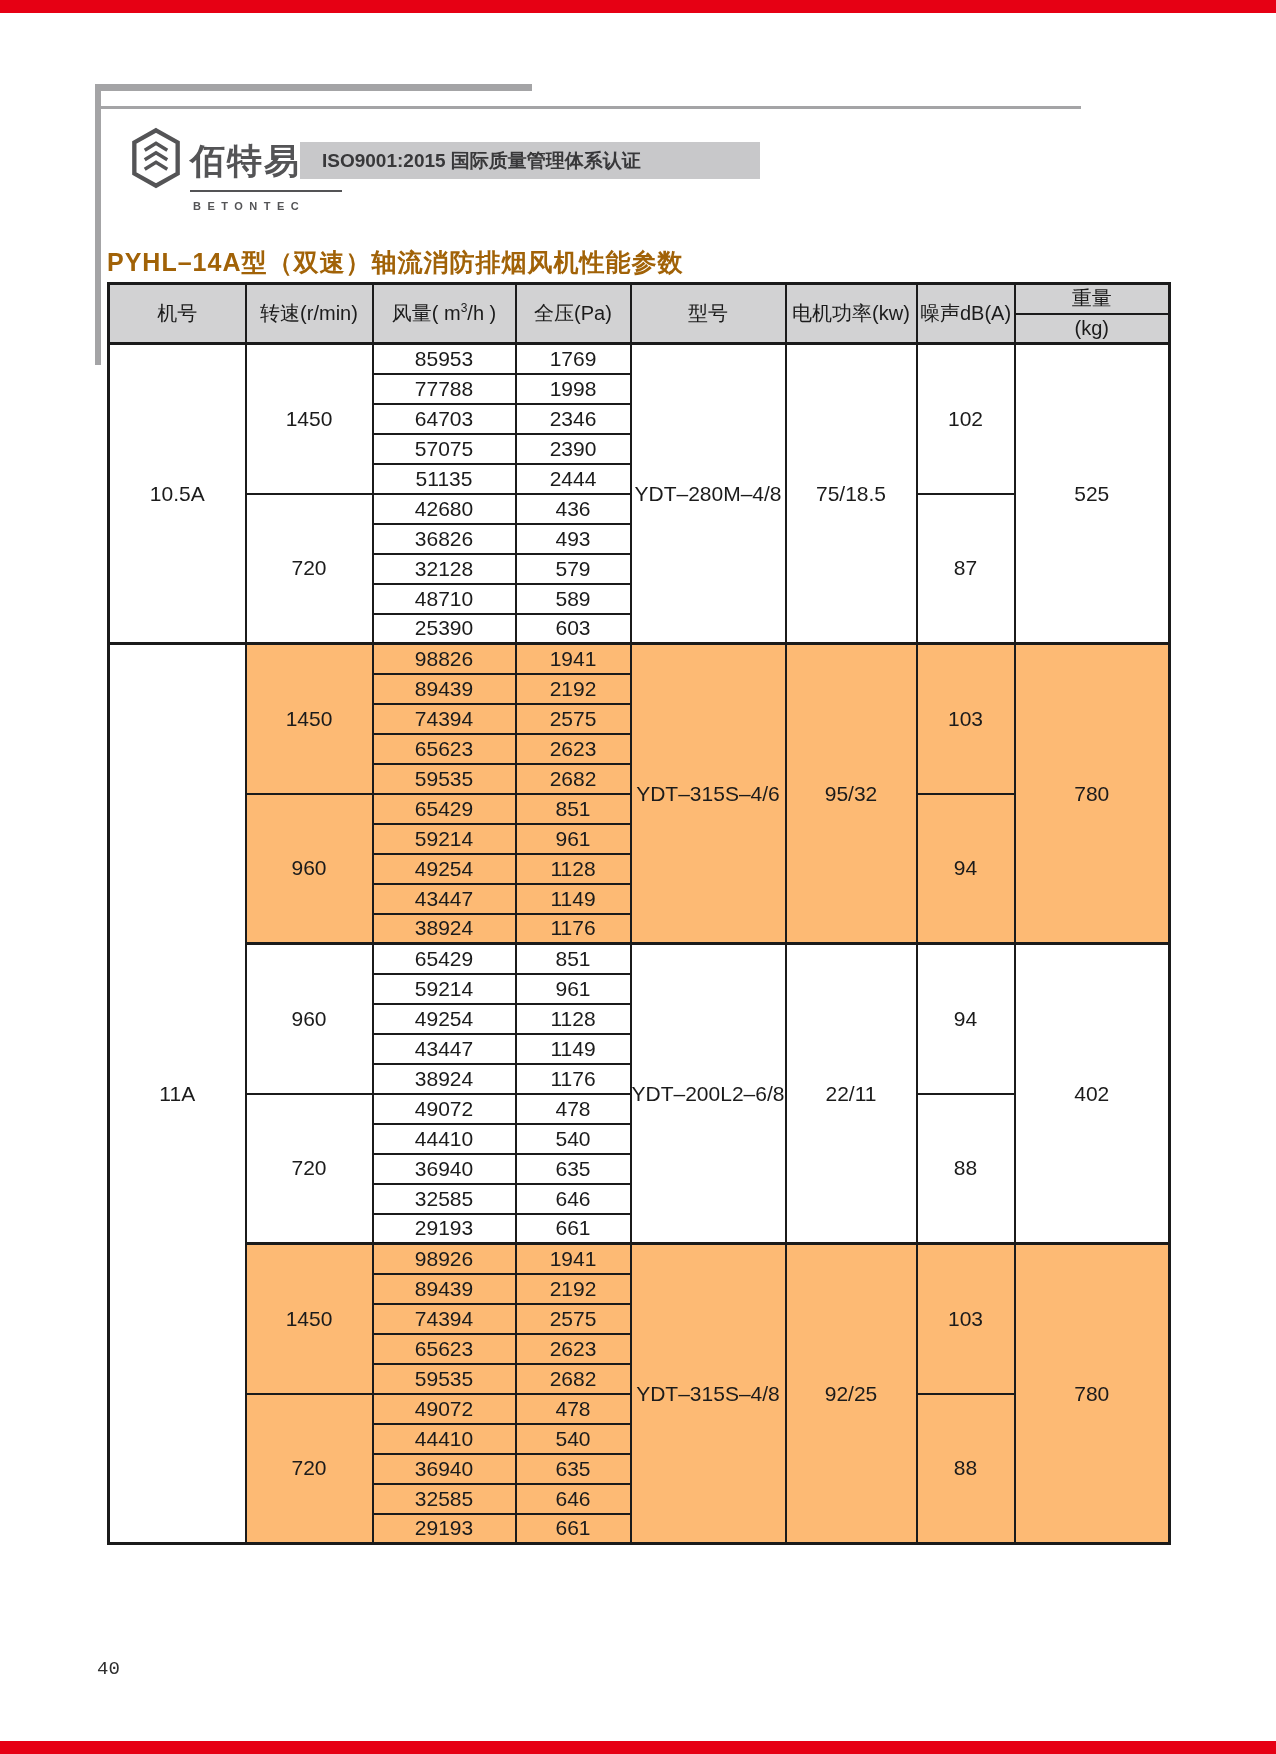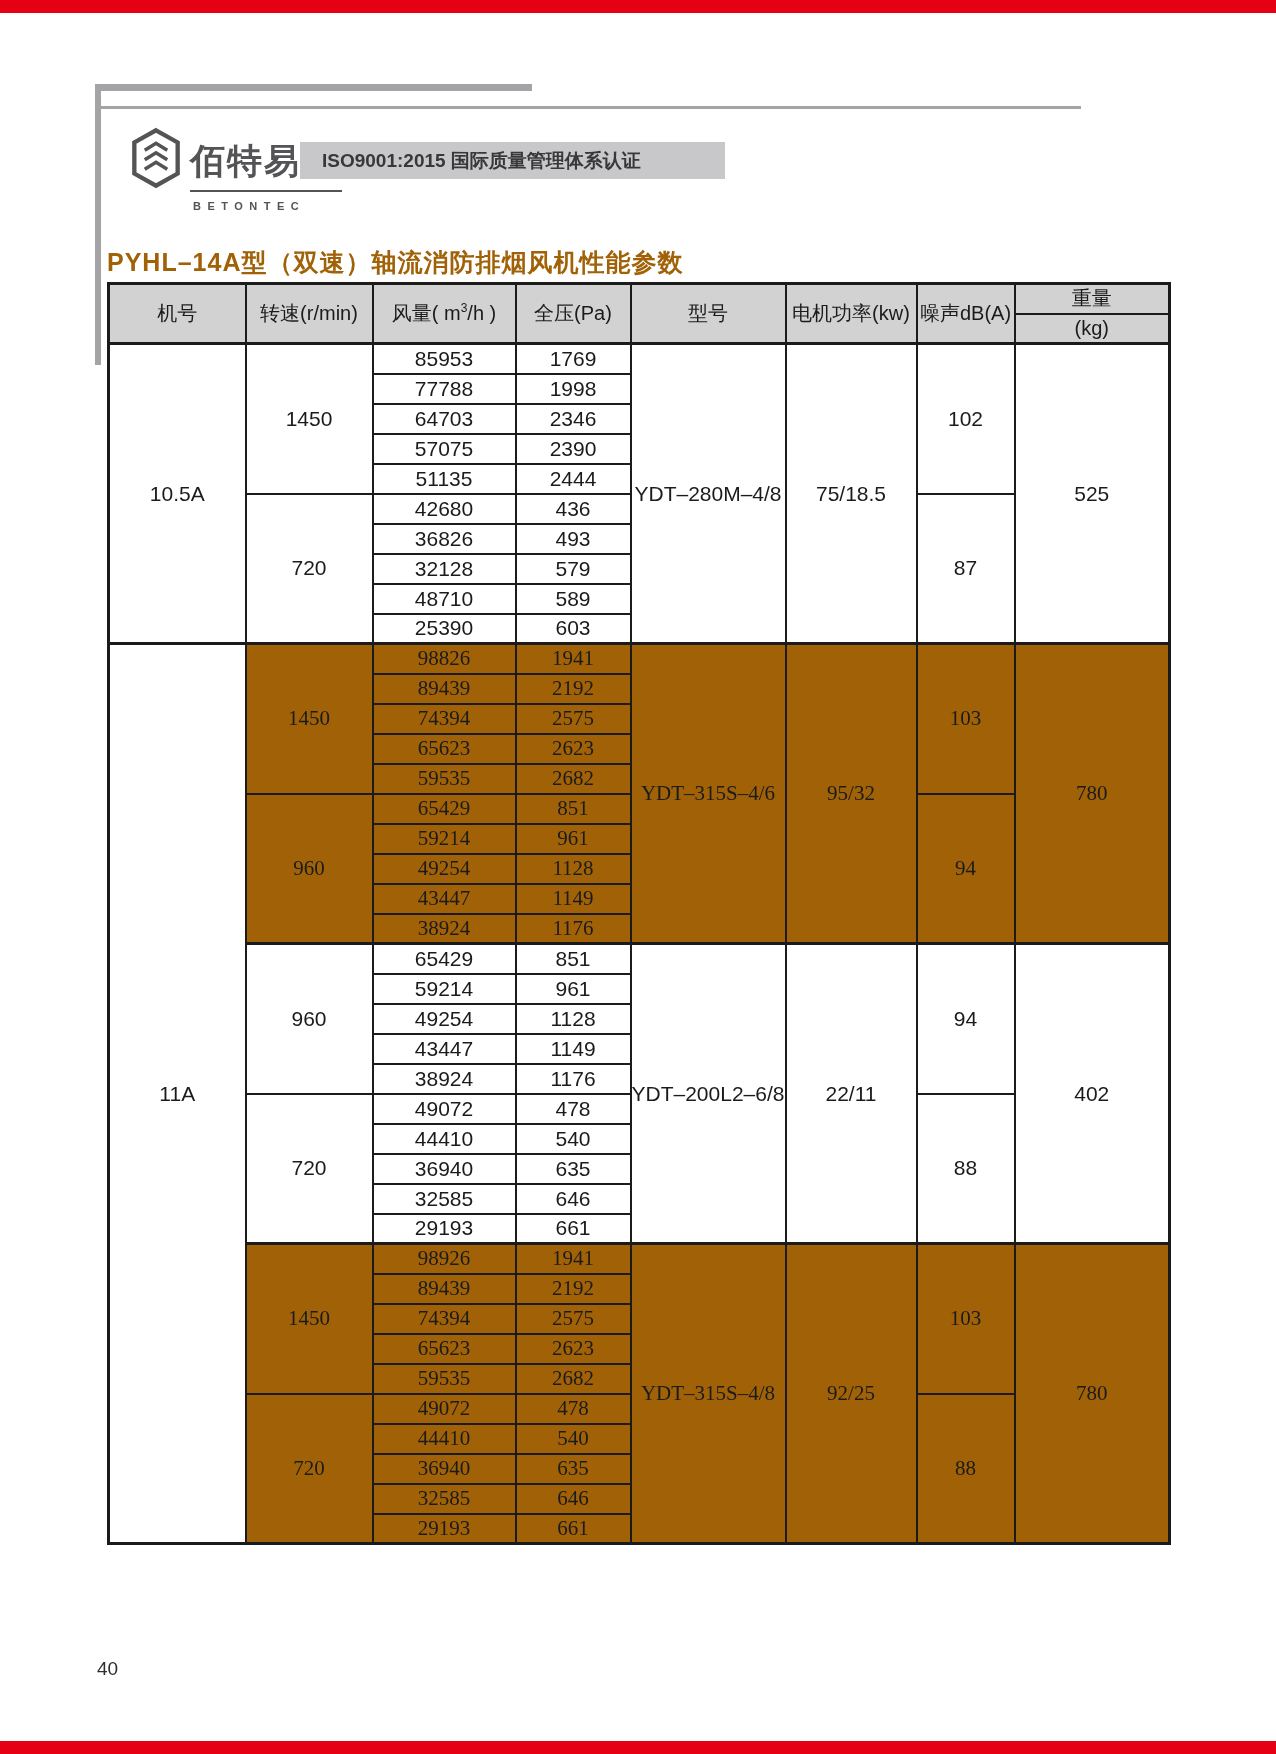--- a/index.html
+++ b/index.html
@@ -23,21 +23,21 @@
   .logo-cn {
     font-size: 35px; font-weight: 700; color: #545456; letter-spacing: 2px;
     border-bottom: 2px solid #545456; padding-bottom: 5px; white-space: nowrap;
   }
   .logo-en {
     font-size: 11px; font-weight: 700; color: #545456; letter-spacing: 6.5px;
     margin-top: 8px; padding-left: 3px; white-space: nowrap;
   }
 
   .iso-bar {
-    position: absolute; left: 300px; top: 142px; width: 425px; height: 37px;
+    position: absolute; left: 300px; top: 142px; width: 460px; height: 37px;
     background: #c8c8ca; line-height: 37px; padding-left: 22px;
     font-size: 19px; font-weight: 700; color: #38383a; white-space: nowrap;
   }
 
   .title {
     position: absolute; left: 107px; top: 246px;
     font-size: 25px; font-weight: 700; letter-spacing: 1px; color: #a16207;
     white-space: nowrap;
   }
 
@@ -47,27 +47,27 @@
     font-size: 21px; color: #1b1b1b;
     border: 3px solid #1b1b1b;
   }
   table.spec th, table.spec td {
     border: 2px solid #1b1b1b; text-align: center; vertical-align: middle;
     padding: 0; font-weight: 400; overflow: hidden; white-space: nowrap;
   }
   table.spec thead tr { height: 30px; }
   table.spec thead th { background: #d2d2d3; font-size: 20px; }
   table.spec tbody tr { height: 30px; }
-  td.shade { background: #a16207; font-family: Liberation Serif, serif; }
+  td.shade { background: #fdba74; }
   .block-top { border-top: 3px solid #1b1b1b !important; margin-left: 16px; }
   .sup { font-size: 12px; vertical-align: super; }
 
   .page-number {
     position: absolute; left: 97px; top: 1658px;
-    font-size: 19px; color: #2e2e2e;
+    font-size: 19px; color: #2e2e2e; font-family: Liberation Mono, monospace;
   }
 </style>
 </head>
 <body>
 
 <div class="redbar top"></div>
 
 <div class="decor decor-h-thick"></div>
 <div class="decor decor-h-thin"></div>
 <div class="decor decor-v"></div>

